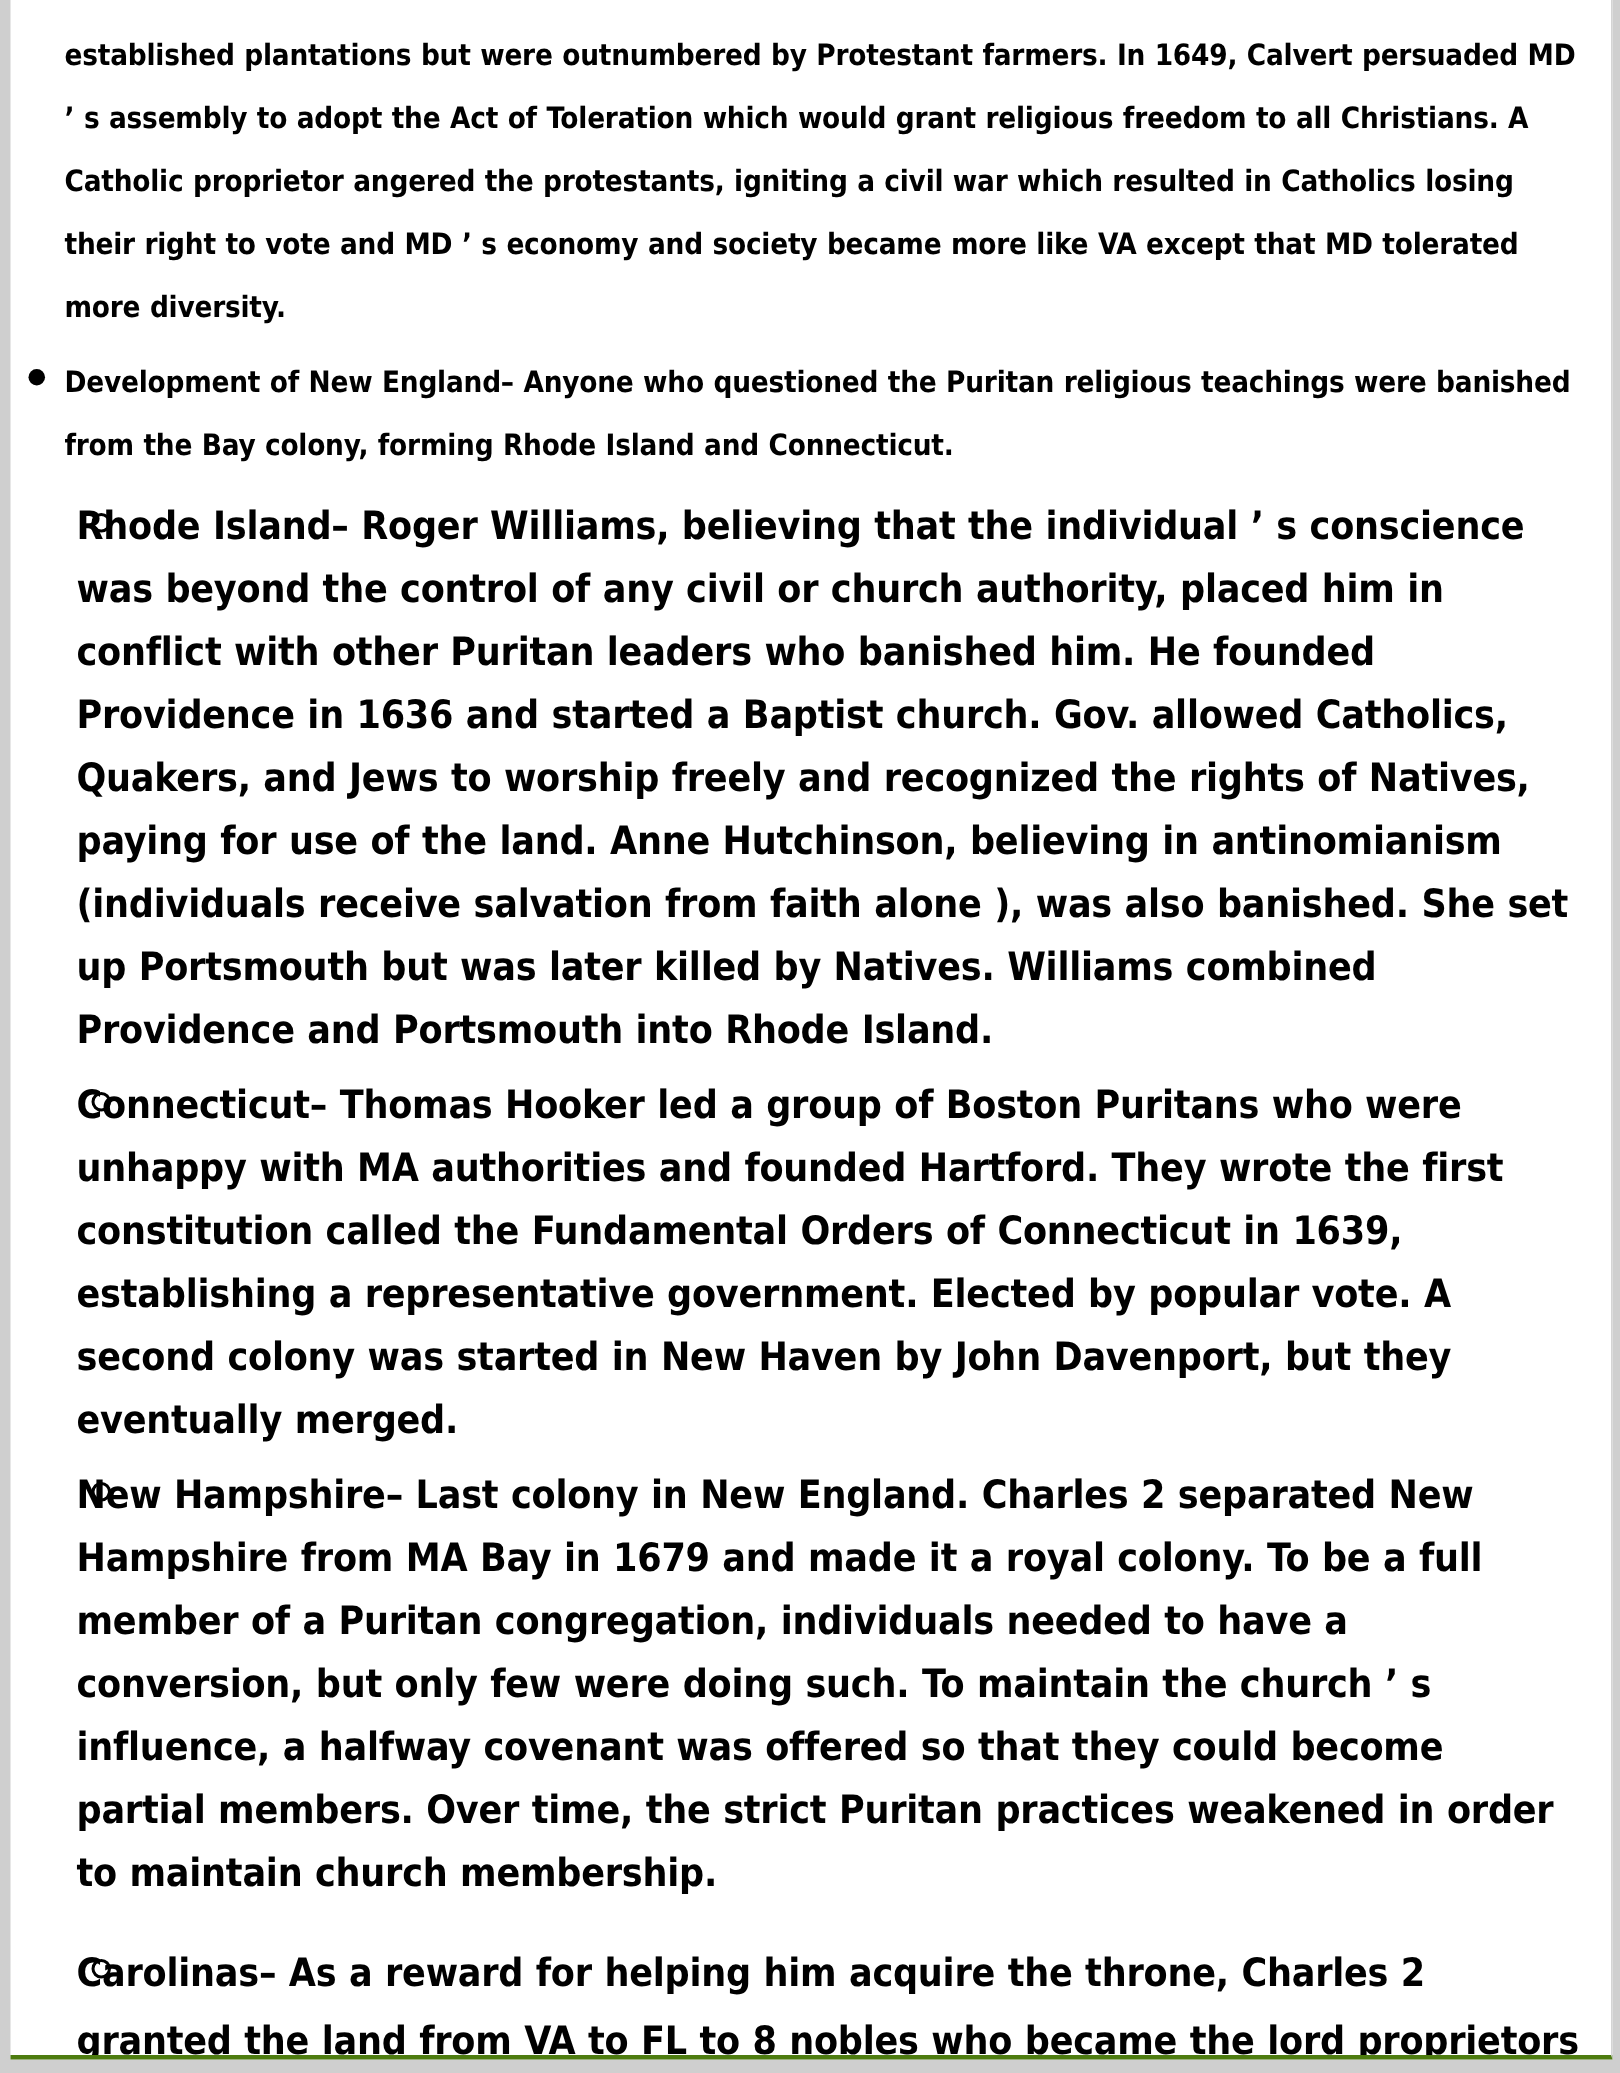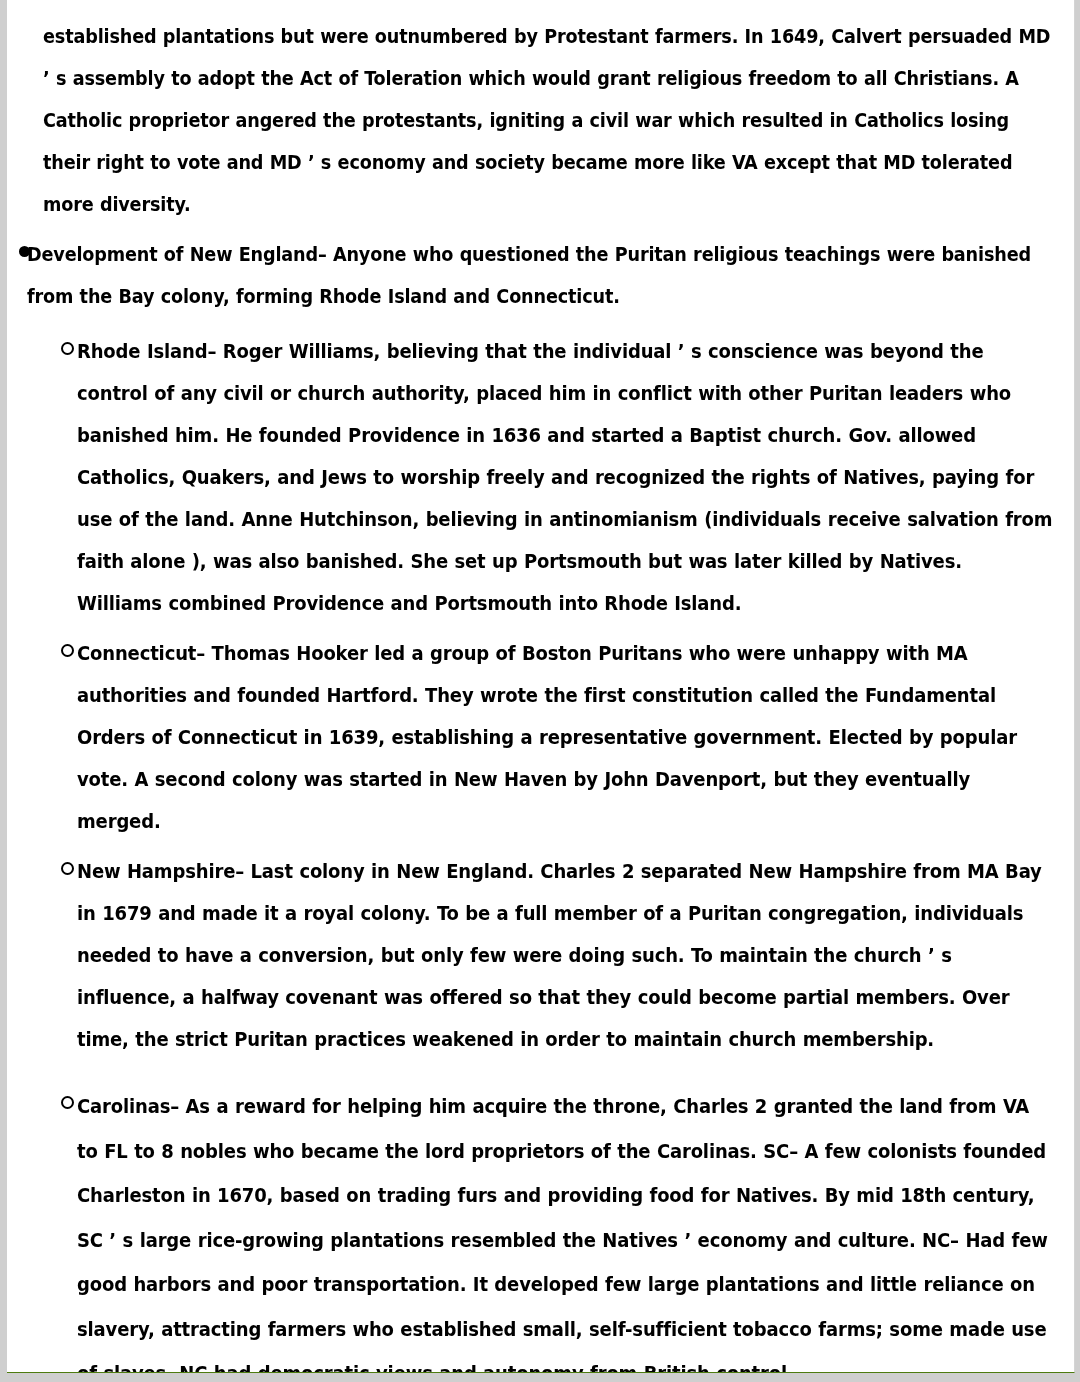--- a/index.html
+++ b/index.html
@@ -26,21 +26,21 @@
     box-sizing: border-box;
   }
   #page-sheet {
     position: absolute;
     left: 7px;
     top: 0px;
     width: 1068px;
     height: 1373px;
     background: #ffffff;
     border-right: 1px solid #d4d4d4;
-    border-bottom: 1px solid #4d7c0f;
+    border-bottom: 3px solid #4d7c0f;
     box-sizing: border-box;
     overflow: hidden;
   }
 
   
   #doc-body {
     position: absolute;
     left: 0;
     top: 0;
     width: 1068px;
@@ -63,41 +63,41 @@
     font-size: 19.6px;
     line-height: 42px;
     letter-spacing: -0.15px;
     word-spacing: 0.4px;
     text-align: left;
   }
 
   
   .lvl1 {
     margin: 0;
-    padding: 0 22px 0 20px;
+    padding: 0 22px 0 36px;
     font-size: 19.6px;
     line-height: 42px;
     letter-spacing: -0.15px;
     word-spacing: 0.4px;
   }
   .lvl1 .marker {
     position: absolute;
     left: 12px;
     top: 12px;
     width: 11px;
     height: 11px;
     border-radius: 50%;
     background: #000;
   }
 
   
   .lvl2 {
     margin: 0;
-    padding: 0 22px 0 70px;
-    font-size: 20px;
+    padding: 0 22px 0 44px;
+    font-size: 26px;
     line-height: 42px;
     letter-spacing: -0.15px;
     word-spacing: 0.4px;
   }
   .lvl2 .marker {
     position: absolute;
     left: 54px;
     top: 12px;
     width: 9px;
     height: 9px;

